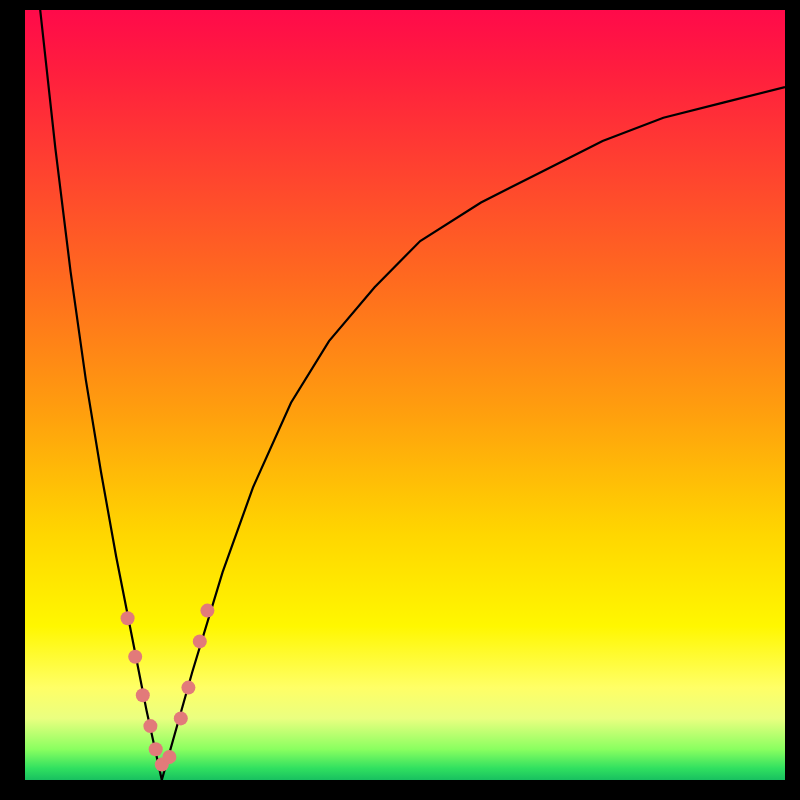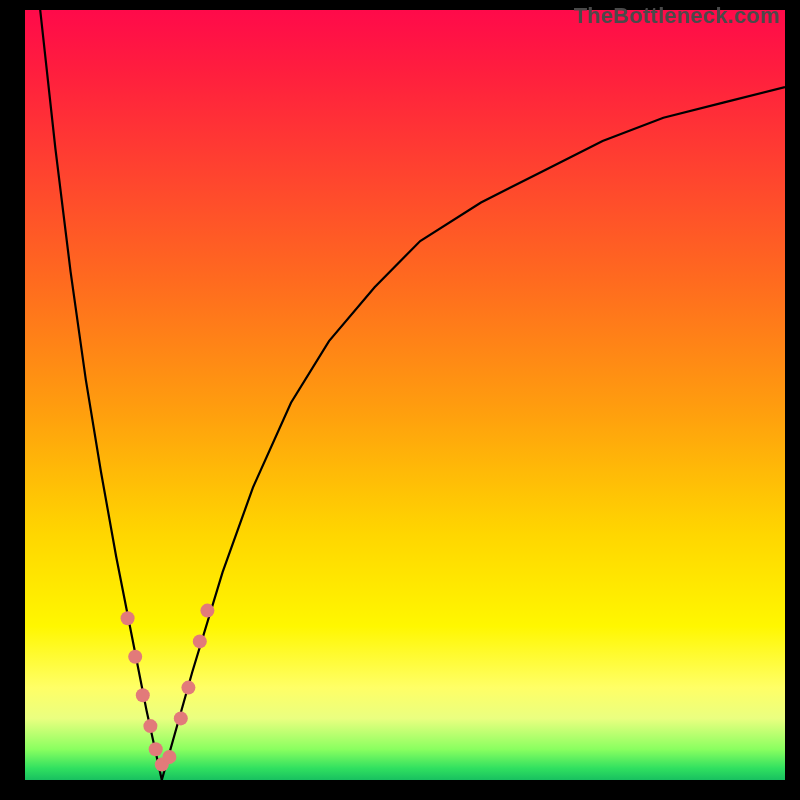--- a/index.html
+++ b/index.html
@@ -71,14 +71,13 @@
           <circle cx="130.7" cy="739.2" r="7" fill="#e27a7a"></circle>
           <circle cx="136.8" cy="754.6" r="7" fill="#e27a7a"></circle>
           <circle cx="144.4" cy="746.9" r="7" fill="#e27a7a"></circle>
           <circle cx="155.8" cy="708.4" r="7" fill="#e27a7a"></circle>
           <circle cx="163.4" cy="677.6" r="7" fill="#e27a7a"></circle>
           <circle cx="174.8" cy="631.4" r="7" fill="#e27a7a"></circle>
           <circle cx="182.4" cy="600.6" r="7" fill="#e27a7a"></circle>
         </g>
     </svg>
   </div>
-  <div class="watermark">TheBottleneck.com</div>
 </div>
 
 </body></html>

